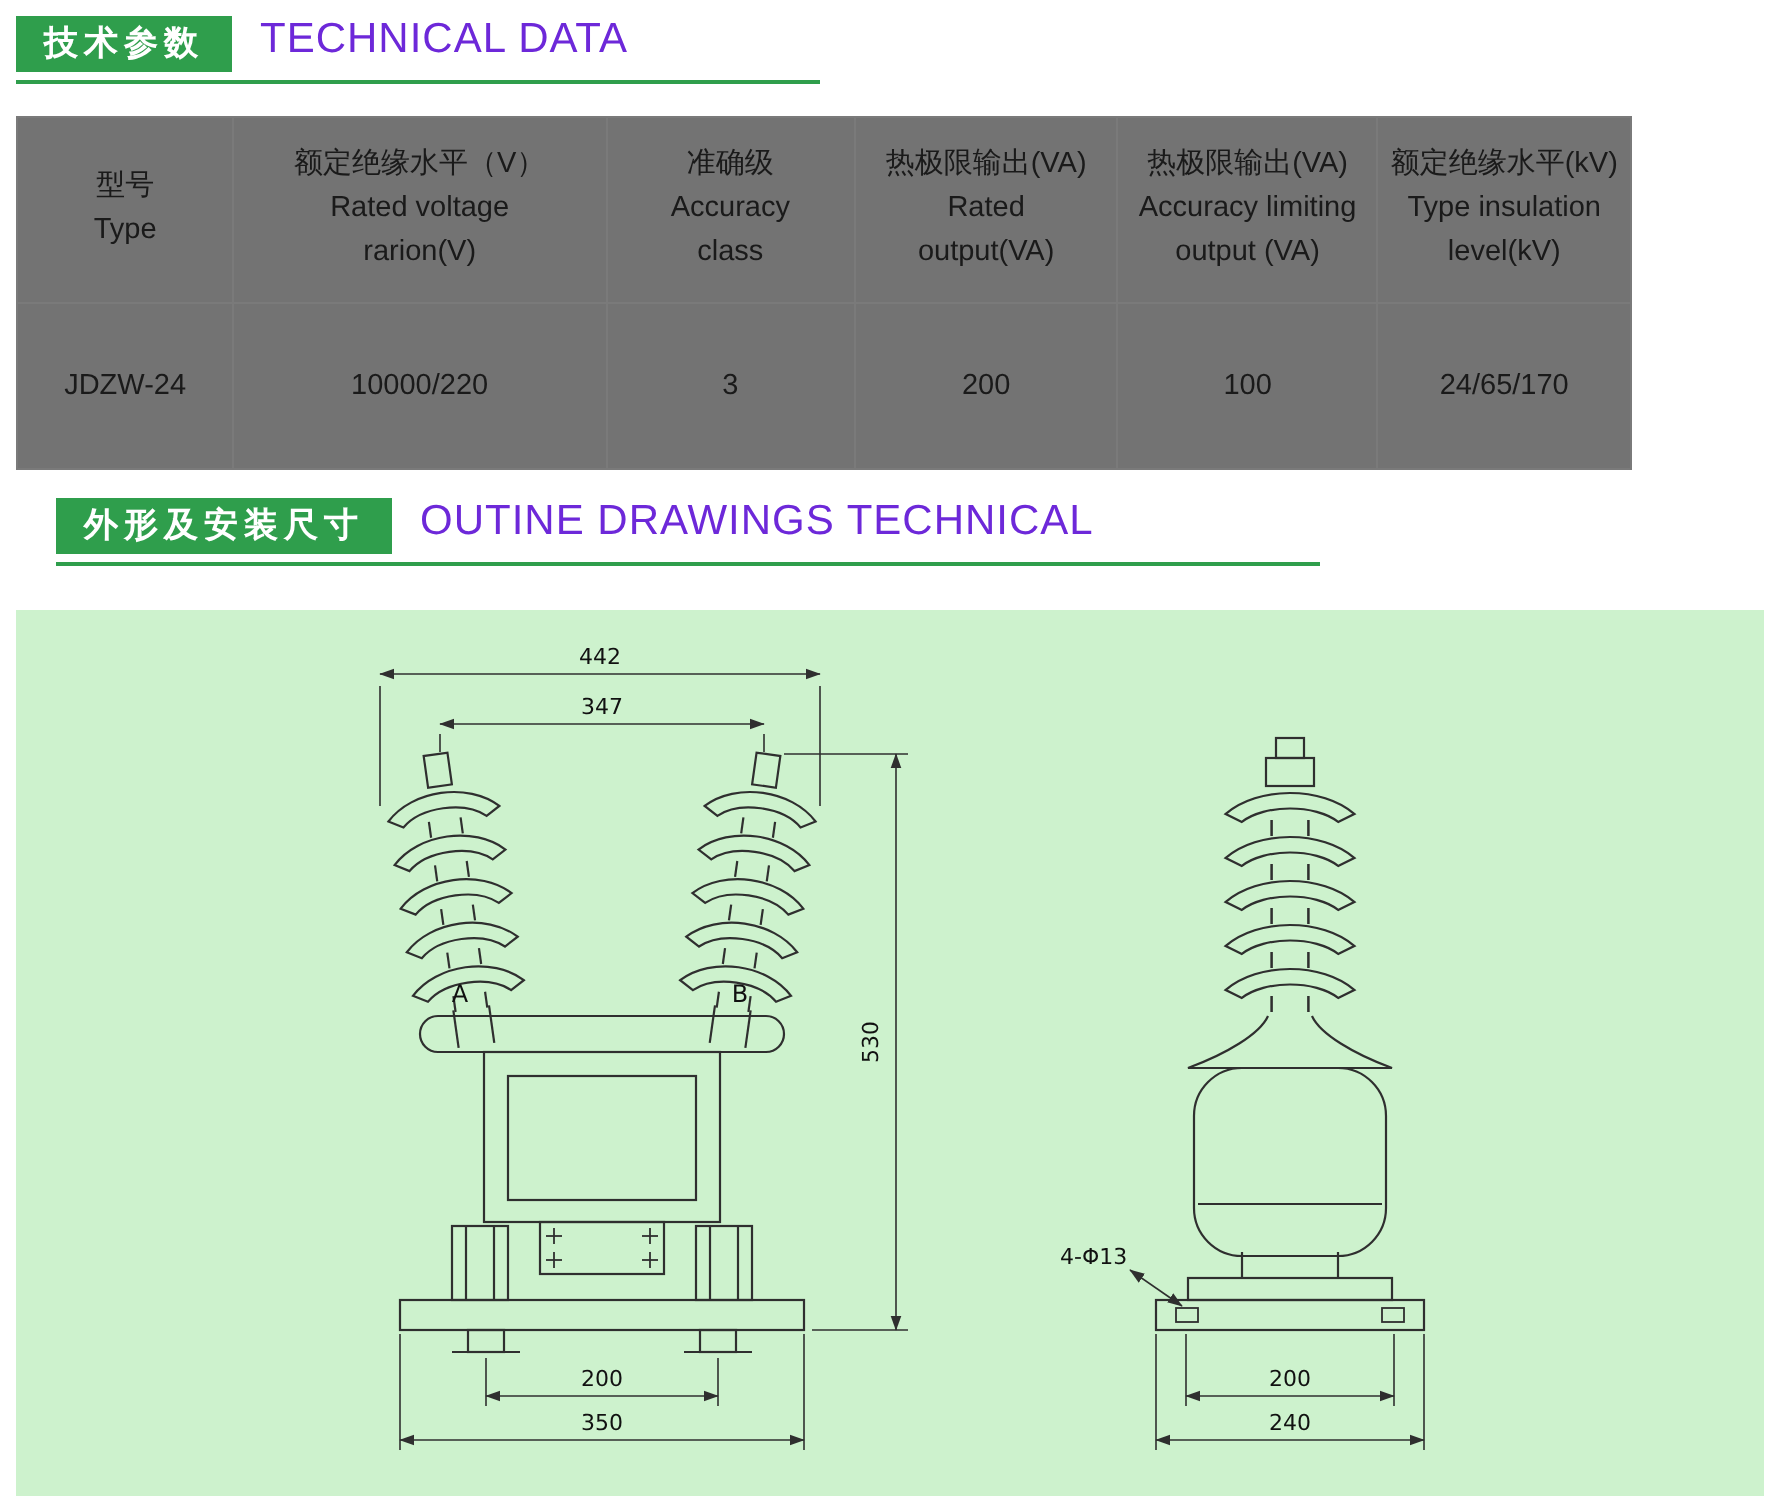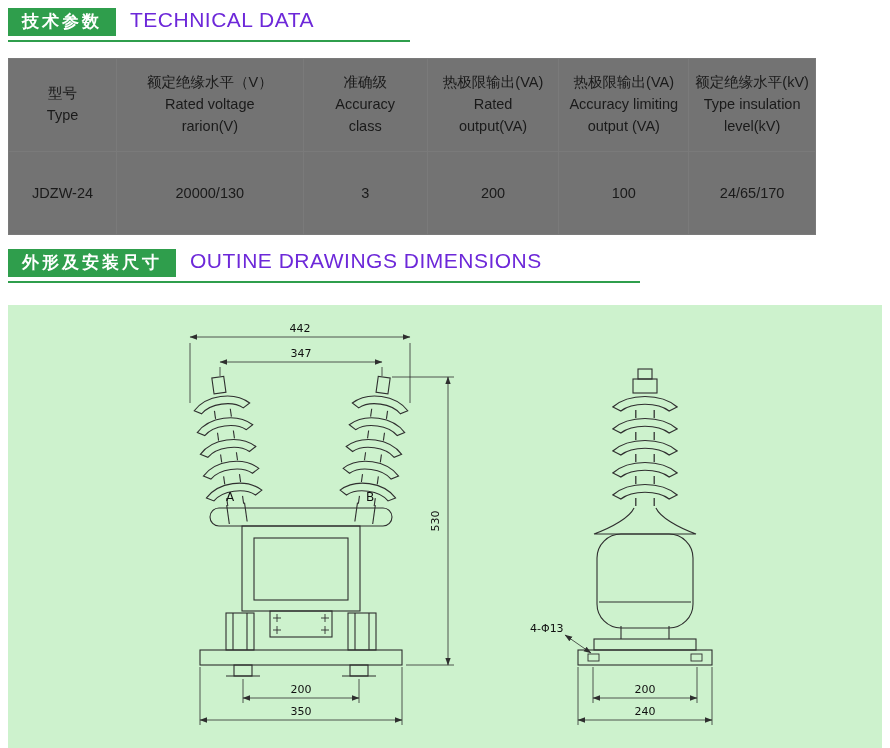--- a/index.html
+++ b/index.html
@@ -2,21 +2,21 @@
 <html><head>
 <meta charset="utf-8">
 <style>
   html,body { margin:0; padding:0; background:#ffffff; }
   body { width:890px; font-family:"Liberation Sans","DejaVu Sans",sans-serif; color:#111; }
   .page { padding:8px; width:874px; }
 
   
   .section-head { display:flex; align-items:flex-start; border-bottom:2px solid #2f9e4c; padding-bottom:4px; }
   .section-head.first { width:402px; }
-  .section-head.second { width:632px; margin-top:14px; }
+  .section-head.second { width:632px; margin-top:14px;margin-left:20px; }
   .badge { background:#2f9e4c; color:#fff; font-weight:bold; font-size:17px; line-height:28px; padding:0 14px; letter-spacing:3px; white-space:nowrap; }
   .en-title { font-size:21px; margin-left:14px; color:#6d28d9; white-space:nowrap; letter-spacing:0.5px; }
 
   
   table.tech { border-collapse:collapse; width:808px; margin-top:16px; background:#737373; table-layout:fixed; }
   table.tech th, table.tech td { border:1px solid #7a7a7a; text-align:center; vertical-align:middle; font-size:14.5px; color:#1a1a1a; padding:4px 2px; }
   table.tech th { font-weight:normal; white-space:pre-line; line-height:1.5; height:84px; }
   table.tech td { height:74px; }
 
   
@@ -63,32 +63,32 @@
 output(VA)</th>
         <th>热极限输出(VA)
 Accuracy limiting
 output (VA)</th>
         <th>额定绝缘水平(kV)
 Type insulation
 level(kV)</th>
       </tr>
       <tr>
         <td>JDZW-24</td>
-        <td>20000/130</td>
+        <td>10000/220</td>
         <td>3</td>
         <td>200</td>
         <td>100</td>
         <td>24/65/170</td>
       </tr>
     </tbody>
   </table>
 
   <div class="section-head second">
     <span class="badge">外形及安装尺寸</span>
-    <span class="en-title">OUTINE DRAWINGS DIMENSIONS</span>
+    <span class="en-title">OUTINE DRAWINGS TECHNICAL</span>
   </div>
 
   <div class="panel">
     <svg width="874" height="445" viewBox="0 0 874 445">
       <defs>
         <marker id="arw" viewBox="0 0 10 10" refX="9" refY="5" markerWidth="10" markerHeight="10" orient="auto-start-reverse">
           <path d="M0,1.6 L9.5,5 L0,8.4 Z" fill="#2f2f2f"></path>
         </marker>
         <g id="shed">
           <path d="M -28 12 C -14 -2 14 -2 28 12 L 21 16 C 11 7 -11 7 -21 16 Z"></path>

